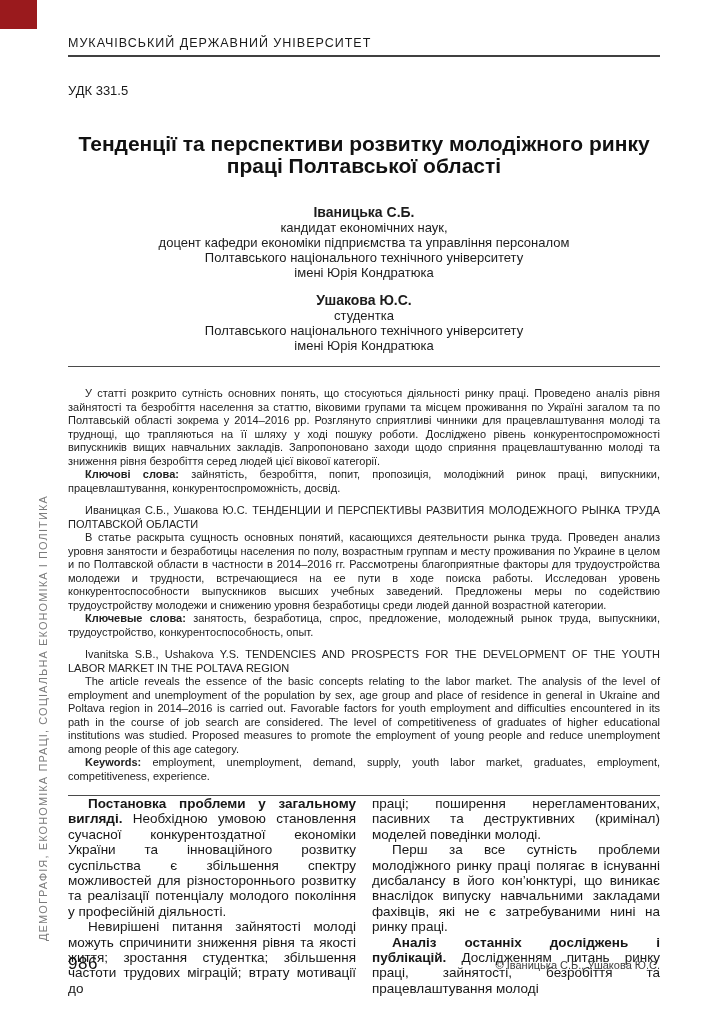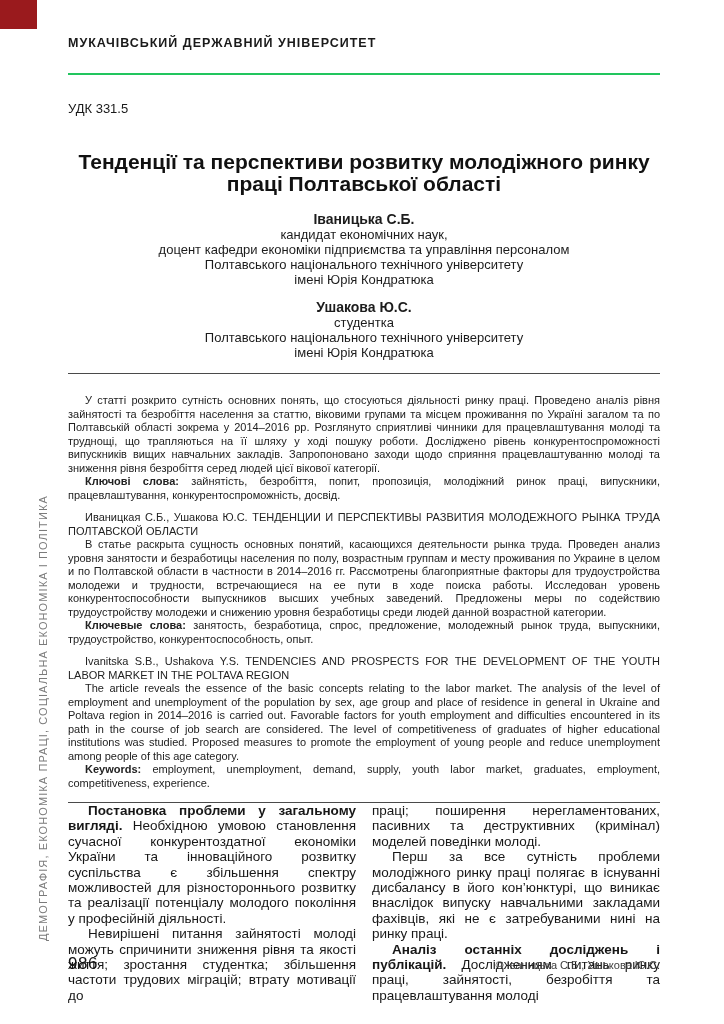--- a/index.html
+++ b/index.html
@@ -37,44 +37,44 @@
 
   .content {
     position: absolute;
     left: 68px;
     top: 0;
     width: 592px;
   }
 
   .journal-header {
     padding-top: 36px;
-    padding-bottom: 23px;
-    border-bottom: 2px solid #22c55e;
+    padding-bottom: 5px;
+    border-bottom: 2px solid #404040;
     font-size: 12.5px;
-    font-weight: bold;
+    font-weight: normal;
     letter-spacing: 1px;
     color: #1a1a1a;
   }
 
   .udc {
     margin-top: 26px;
     font-size: 13px;
     color: #1a1a1a;
   }
 
   .article-title {
     margin-top: 35px;
     font-size: 21px;
     line-height: 22px;
     font-weight: bold;
     text-align: center;
     color: #111111;
   }
 
-  .authors { margin-top: 16px; text-align: center; }
+  .authors { margin-top: 27px; text-align: center; }
   .author-name {
     margin-top: 12px;
     font-size: 14px;
     line-height: 16px;
     font-weight: bold;
   }
   .author-line {
     font-size: 13px;
     line-height: 15px;
   }

